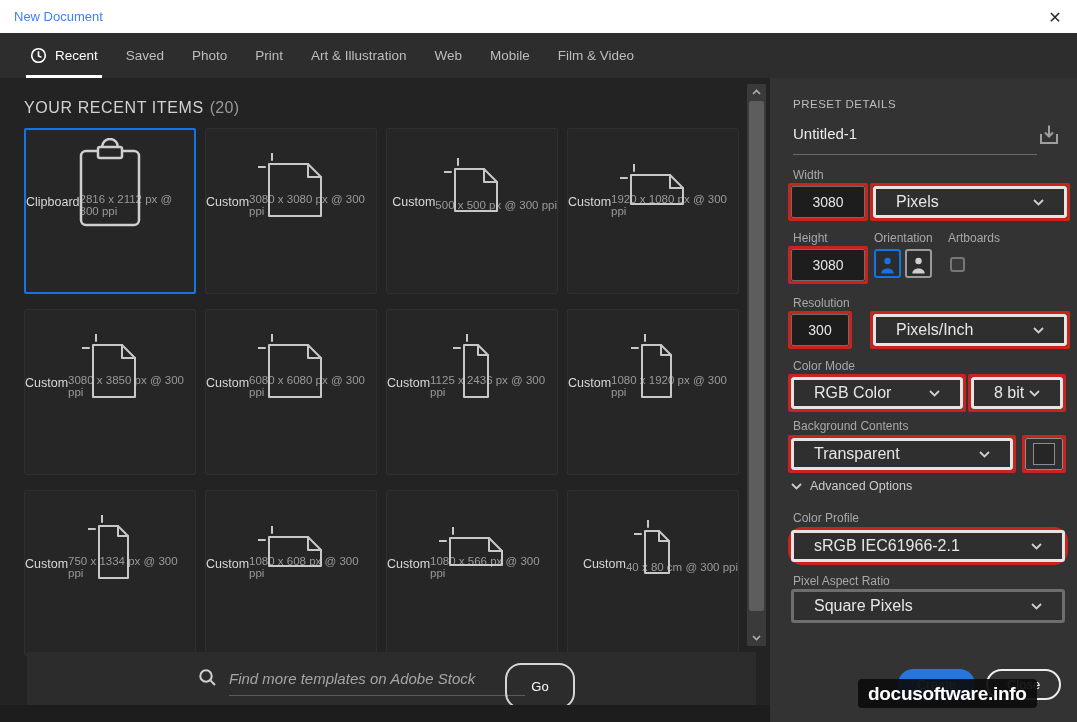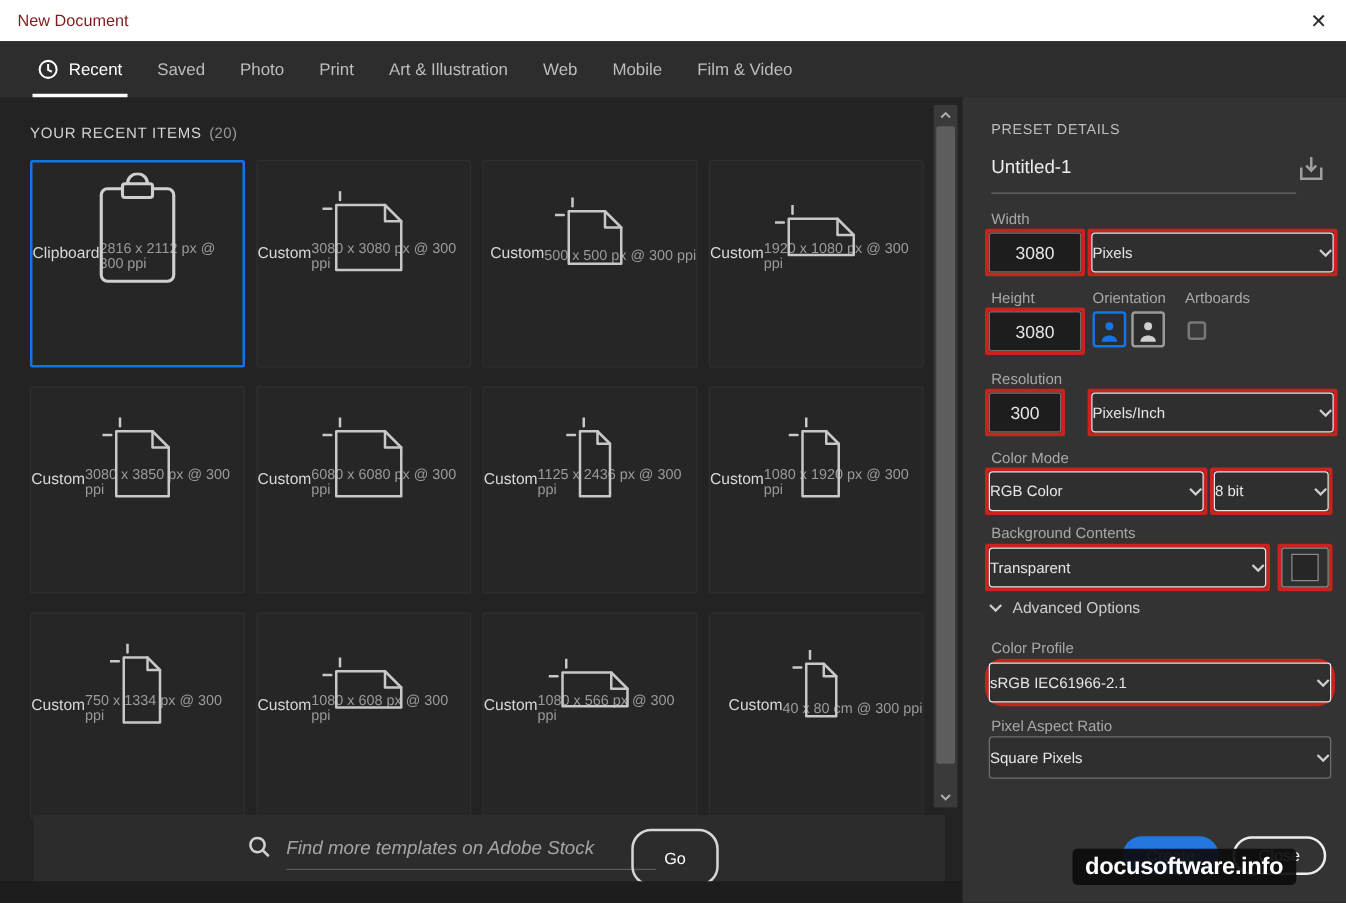--- a/index.html
+++ b/index.html
@@ -6,36 +6,36 @@
   html,body { margin:0; padding:0; }
   body {
     width:1077px; height:722px; position:relative; overflow:hidden;
     background:#232323; font-family:"Liberation Sans", sans-serif;
     -webkit-font-smoothing:antialiased;
   }
   :root { --sel-blue:#1473e6; --annot-red:#c8231c; --create-blue:#2577e0; }
 
   
   .titlebar { position:absolute; top:0; left:0; right:0; height:33px; background:#ffffff; }
-  .titlebar .title { position:absolute; left:14px; top:9px; font-size:13px; color:#7f1d1d; }
+  .titlebar .title { position:absolute; left:14px; top:9px; font-size:13px; color:#3b82f6; }
   .titlebar .close-x { position:absolute; right:10px; top:5px; width:24px; height:24px;
     display:flex; align-items:center; justify-content:center; font-size:16px; color:#2a2a2a; cursor:default; }
 
   
   .tabbar { position:absolute; top:33px; left:0; right:0; height:45px; background:#2d2d2d;
     display:flex; align-items:stretch; padding-left:16px; }
   .tab { display:flex; align-items:center; gap:8px; padding:0 14px; font-size:13.5px;
     color:#bdbdbd; position:relative; cursor:default; }
   .tab.active { color:#ffffff; }
   .tab.active::after { content:""; position:absolute; left:10px; right:10px; bottom:0; height:3px; background:#ffffff; }
   .tab-icon { display:flex; align-items:center; }
 
   
   .content { position:absolute; top:78px; left:0; width:770px; bottom:0; background:#232323; }
-  .section-header { position:absolute; left:24px; top:21px; font-size:12px; letter-spacing:.6px; color:#d2d2d2; }
+  .section-header { position:absolute; left:24px; top:21px; font-size:16px; letter-spacing:.6px; color:#d2d2d2; }
   .section-header .count { color:#999999; margin-left:6px; letter-spacing:.3px; }
 
   .grid { position:absolute; left:24px; top:50px; display:grid;
     grid-template-columns:repeat(4,172px); grid-auto-rows:166px; column-gap:9px; row-gap:15px; }
   .card { background:#262626; border:1px solid #2f2f2f; border-radius:2px; position:relative;
     display:flex; flex-direction:row; align-items:center; justify-content:flex-end;
     padding-bottom:13px; cursor:default; }
   .card.selected { border:2px solid var(--sel-blue); }
   .card-icon { position:absolute; top:6px; bottom:56px; left:0; right:0;
     display:flex; align-items:center; justify-content:center; }
@@ -64,23 +64,23 @@
   .flabel { position:absolute; font-size:12px; color:#a8a8a8; }
   .panel-header { position:absolute; left:23px; top:20px; font-size:11.5px; letter-spacing:.5px; color:#bdbdbd; }
   .doc-name { position:absolute; left:23px; top:47px; font-size:15px; color:#ececec; }
   .name-underline { position:absolute; left:23px; top:76px; width:244px; height:1px; background:#6a6a6a; }
   .save-icon { position:absolute; left:266px; top:44px; width:26px; height:26px;
     display:flex; align-items:center; justify-content:center; }
 
   .red-wrap { position:absolute; border:3px solid var(--annot-red); border-radius:2px; height:38px; }
   .num-input { width:100%; height:100%; background:#1d1d1d; border:1px solid #6d6d6d; border-radius:2px;
     color:#e6e6e6; font-size:14px; display:flex; align-items:center; justify-content:center; }
-  .dropdown { width:100%; height:100%; background:#2f2f2f; border:1px solid #e5e5e5; border-radius:3px;
-    color:#e6e6e6; font-size:12px; display:flex; align-items:center; justify-content:space-between;
-    padding:0 0; cursor:default; }
+  .dropdown { width:100%; height:100%; background:#2f2f2f; border:3px solid #e5e5e5; border-radius:3px;
+    color:#e6e6e6; font-size:16px; display:flex; align-items:center; justify-content:space-between;
+    padding:0 20px; cursor:default; }
   .dropdown.plain { height:34px; border-color:#6e6e6e; background:#2f2f2f; }
 
   .orient-box { position:absolute; width:27px; height:29px; border:2px solid #9a9a9a; border-radius:3px;
     background:#2c2c2c; display:flex; align-items:flex-end; justify-content:center; padding-bottom:2px; }
   .orient-box.selected { border-color:var(--sel-blue); }
   .checkbox { position:absolute; width:15px; height:15px; border:2px solid #777777; border-radius:3px; background:#3a3a3a; }
 
   .advanced-row { position:absolute; left:21px; top:401px; display:flex; align-items:center; gap:8px;
     font-size:12.5px; color:#cccccc; }
 

